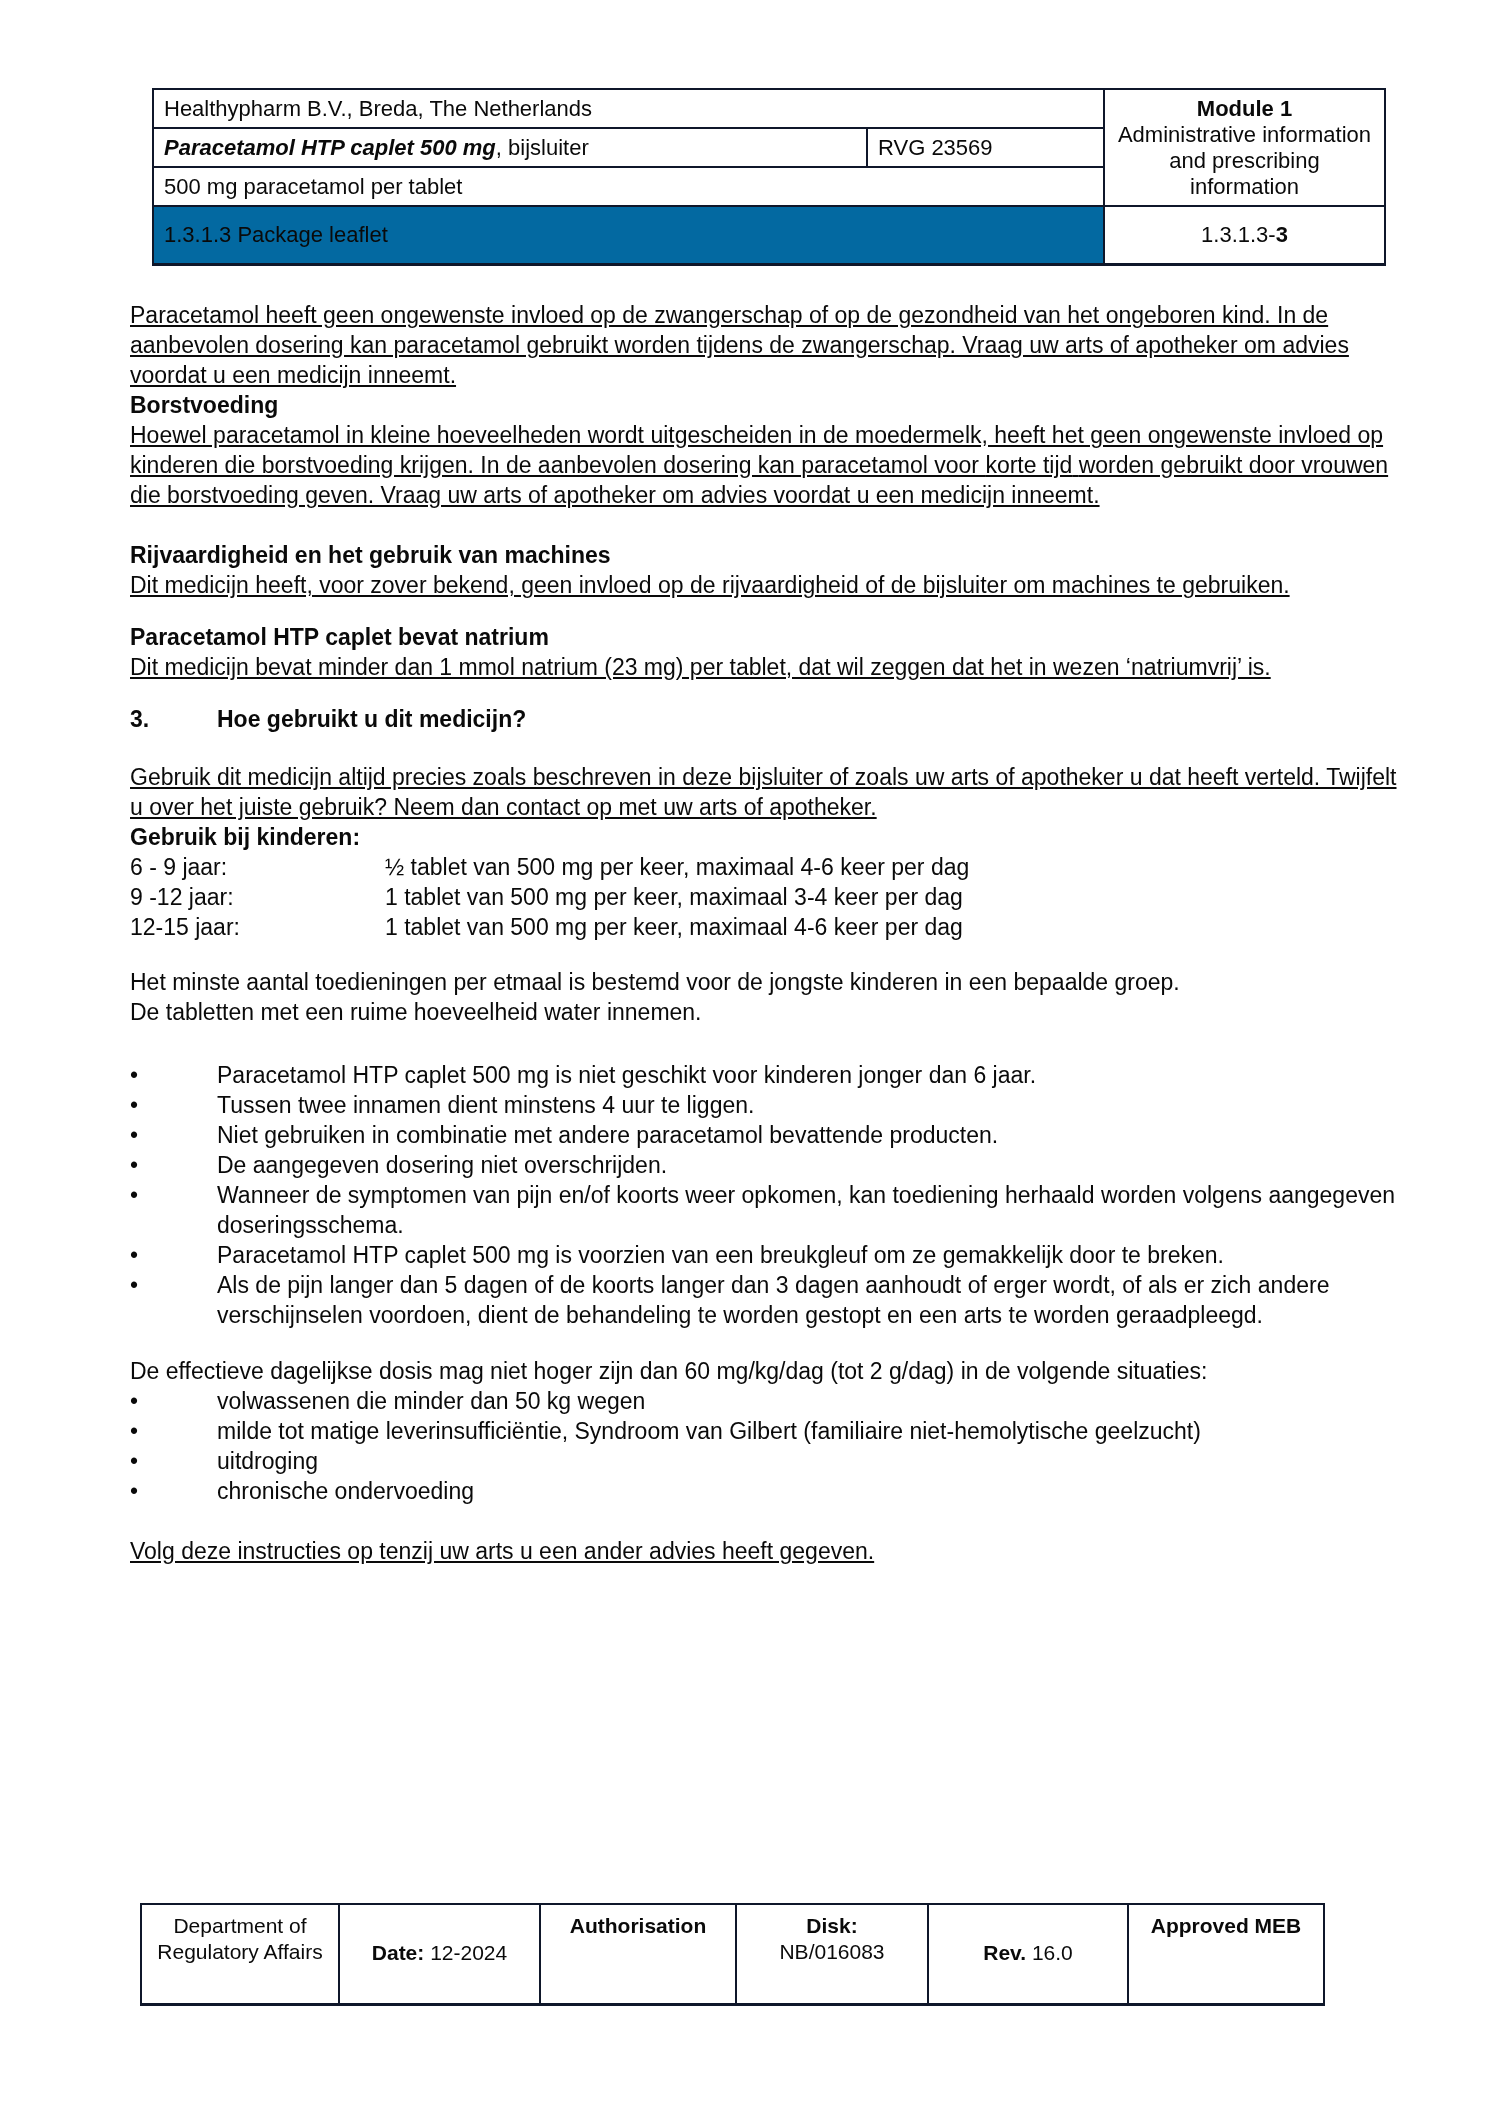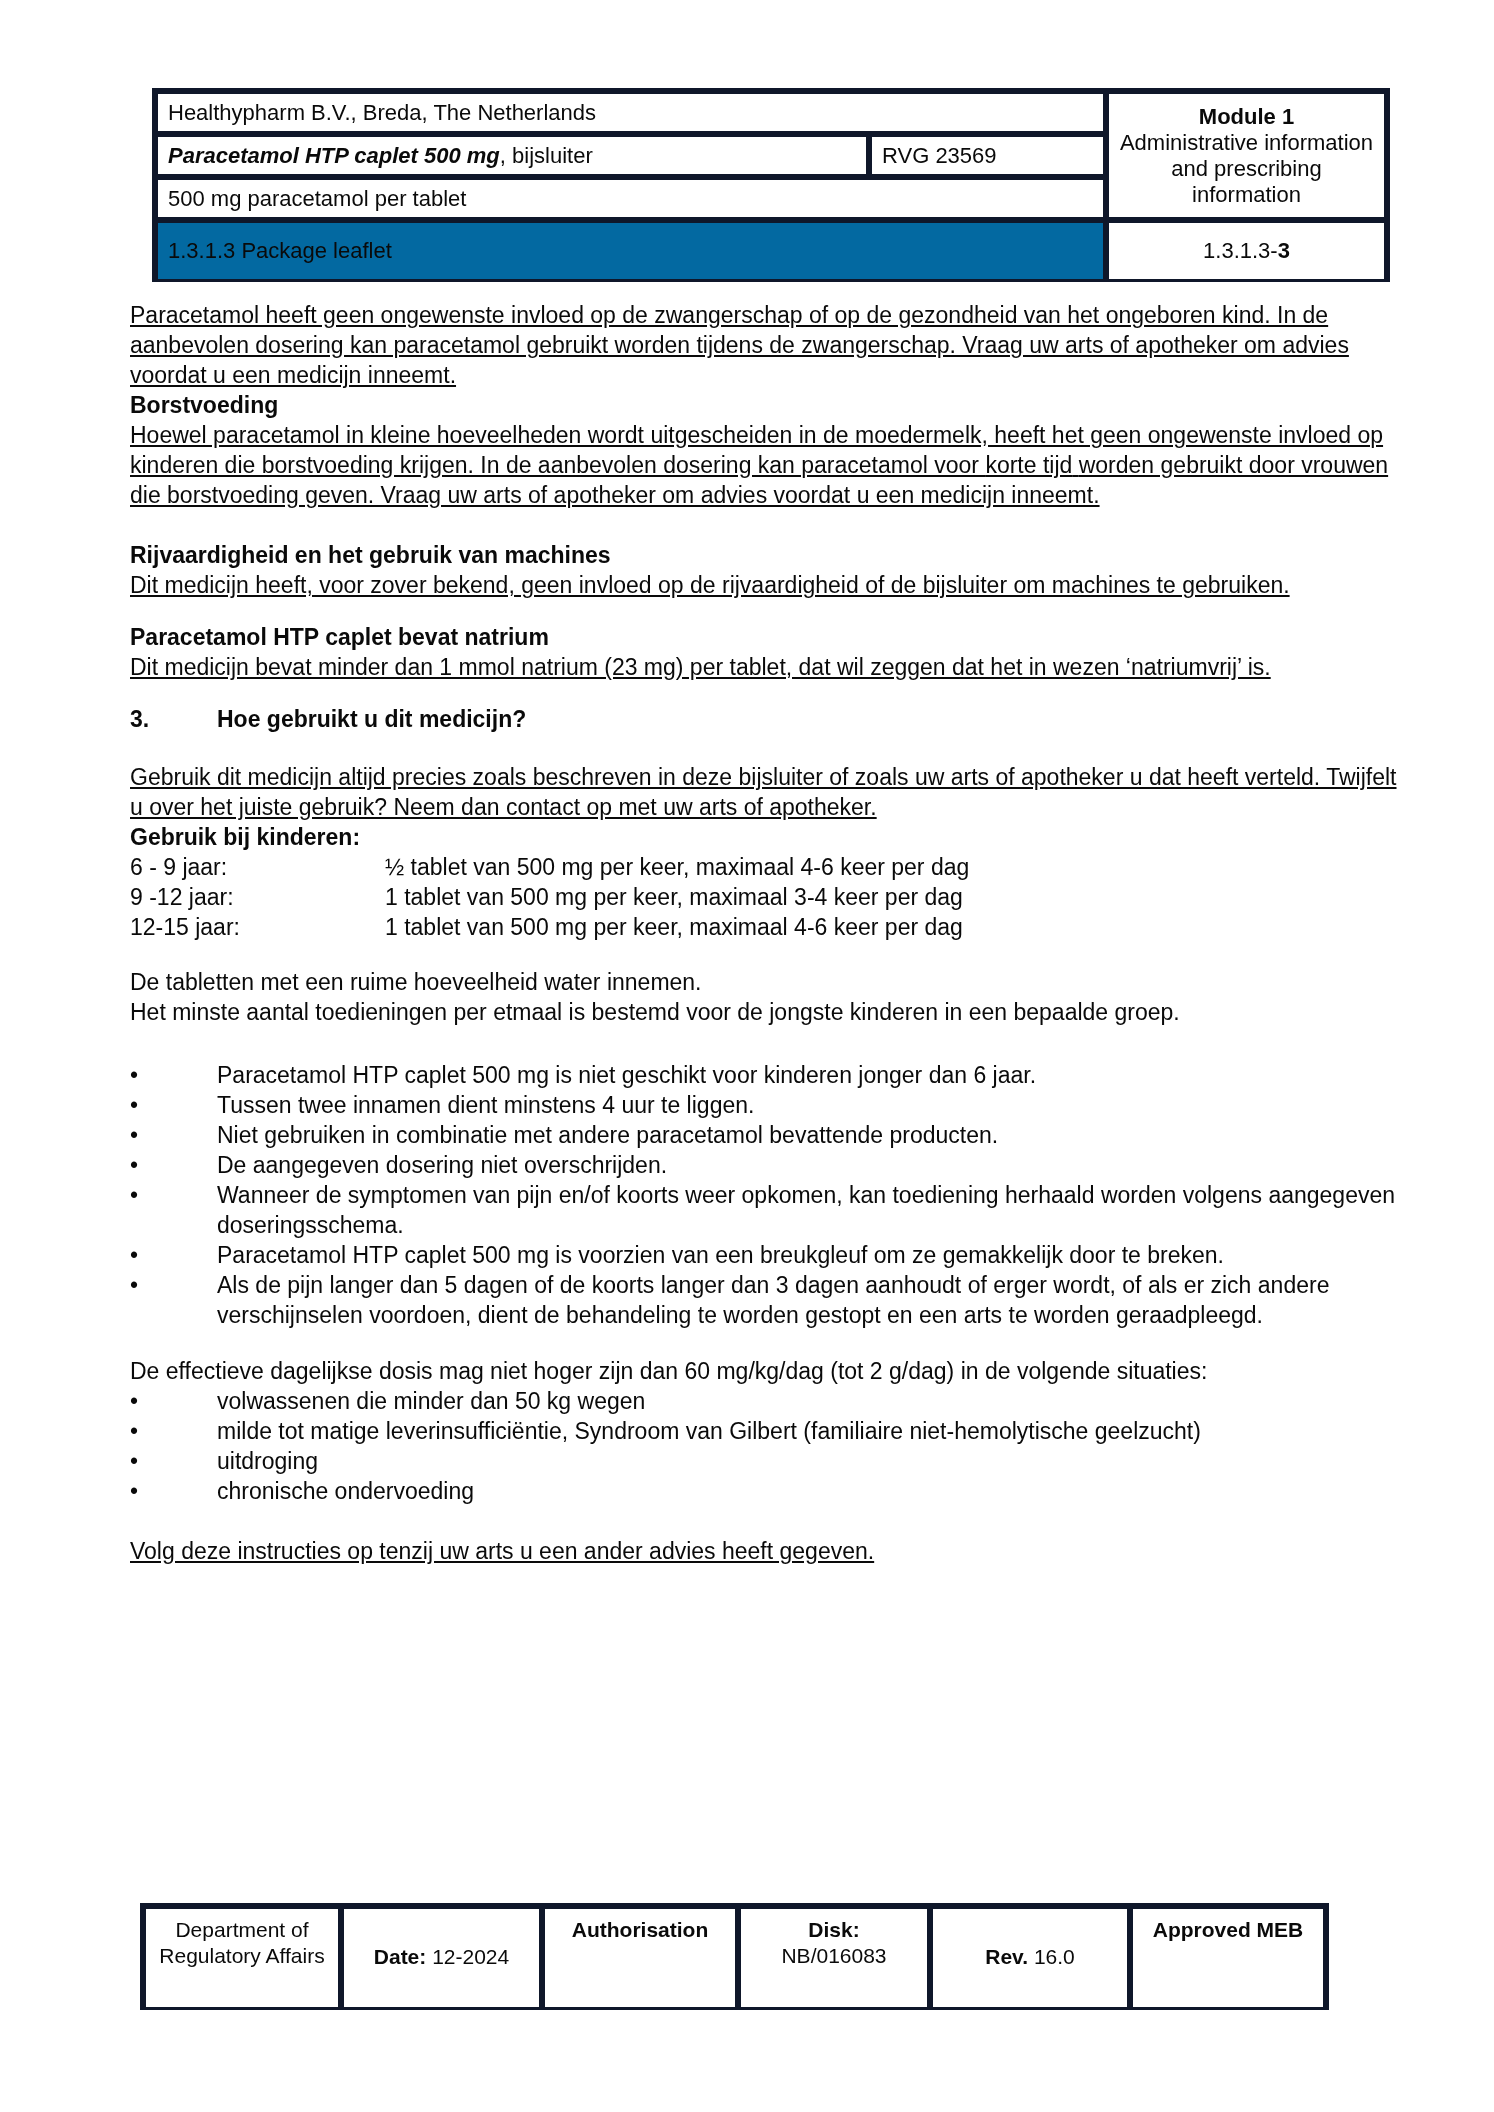--- a/index.html
+++ b/index.html
@@ -21,21 +21,21 @@
     height: 2112px;
     overflow: hidden;
   }
 
   
   .doc-table {
     border-collapse: collapse;
     table-layout: fixed;
   }
   .doc-table td {
-    border: 6px solid #0f172a;
+    border: 2px solid #0f172a;
     padding: 2px 10px;
     font-size: 22px;
     vertical-align: middle;
     overflow: hidden;
   }
   .header-table {
     position: absolute;
     left: 152px;
     top: 88px;
     width: 1232px;
@@ -207,22 +207,22 @@
         <span class="dose-label">9 -12 jaar:</span>
         <span class="dose-value">1 tablet van 500 mg per keer, maximaal 3-4 keer per dag</span>
       </div>
       <div class="dose-row">
         <span class="dose-label">12-15 jaar:</span>
         <span class="dose-value">1 tablet van 500 mg per keer, maximaal 4-6 keer per dag</span>
       </div>
     </div>
 
     <div class="mb33">
+      <div>Het minste aantal toedieningen per etmaal is bestemd voor de jongste kinderen in een bepaalde groep.</div>
       <div>De tabletten met een ruime hoeveelheid water innemen.</div>
-      <div>Het minste aantal toedieningen per etmaal is bestemd voor de jongste kinderen in een bepaalde groep.</div>
     </div>
 
     <div class="mb26">
       <div class="bullet-item">
         <span class="bullet-glyph">•</span>
         <span>Paracetamol HTP caplet 500 mg is niet geschikt voor kinderen jonger dan 6 jaar.</span>
       </div>
       <div class="bullet-item">
         <span class="bullet-glyph">•</span>
         <span>Tussen twee innamen dient minstens 4 uur te liggen.</span>

